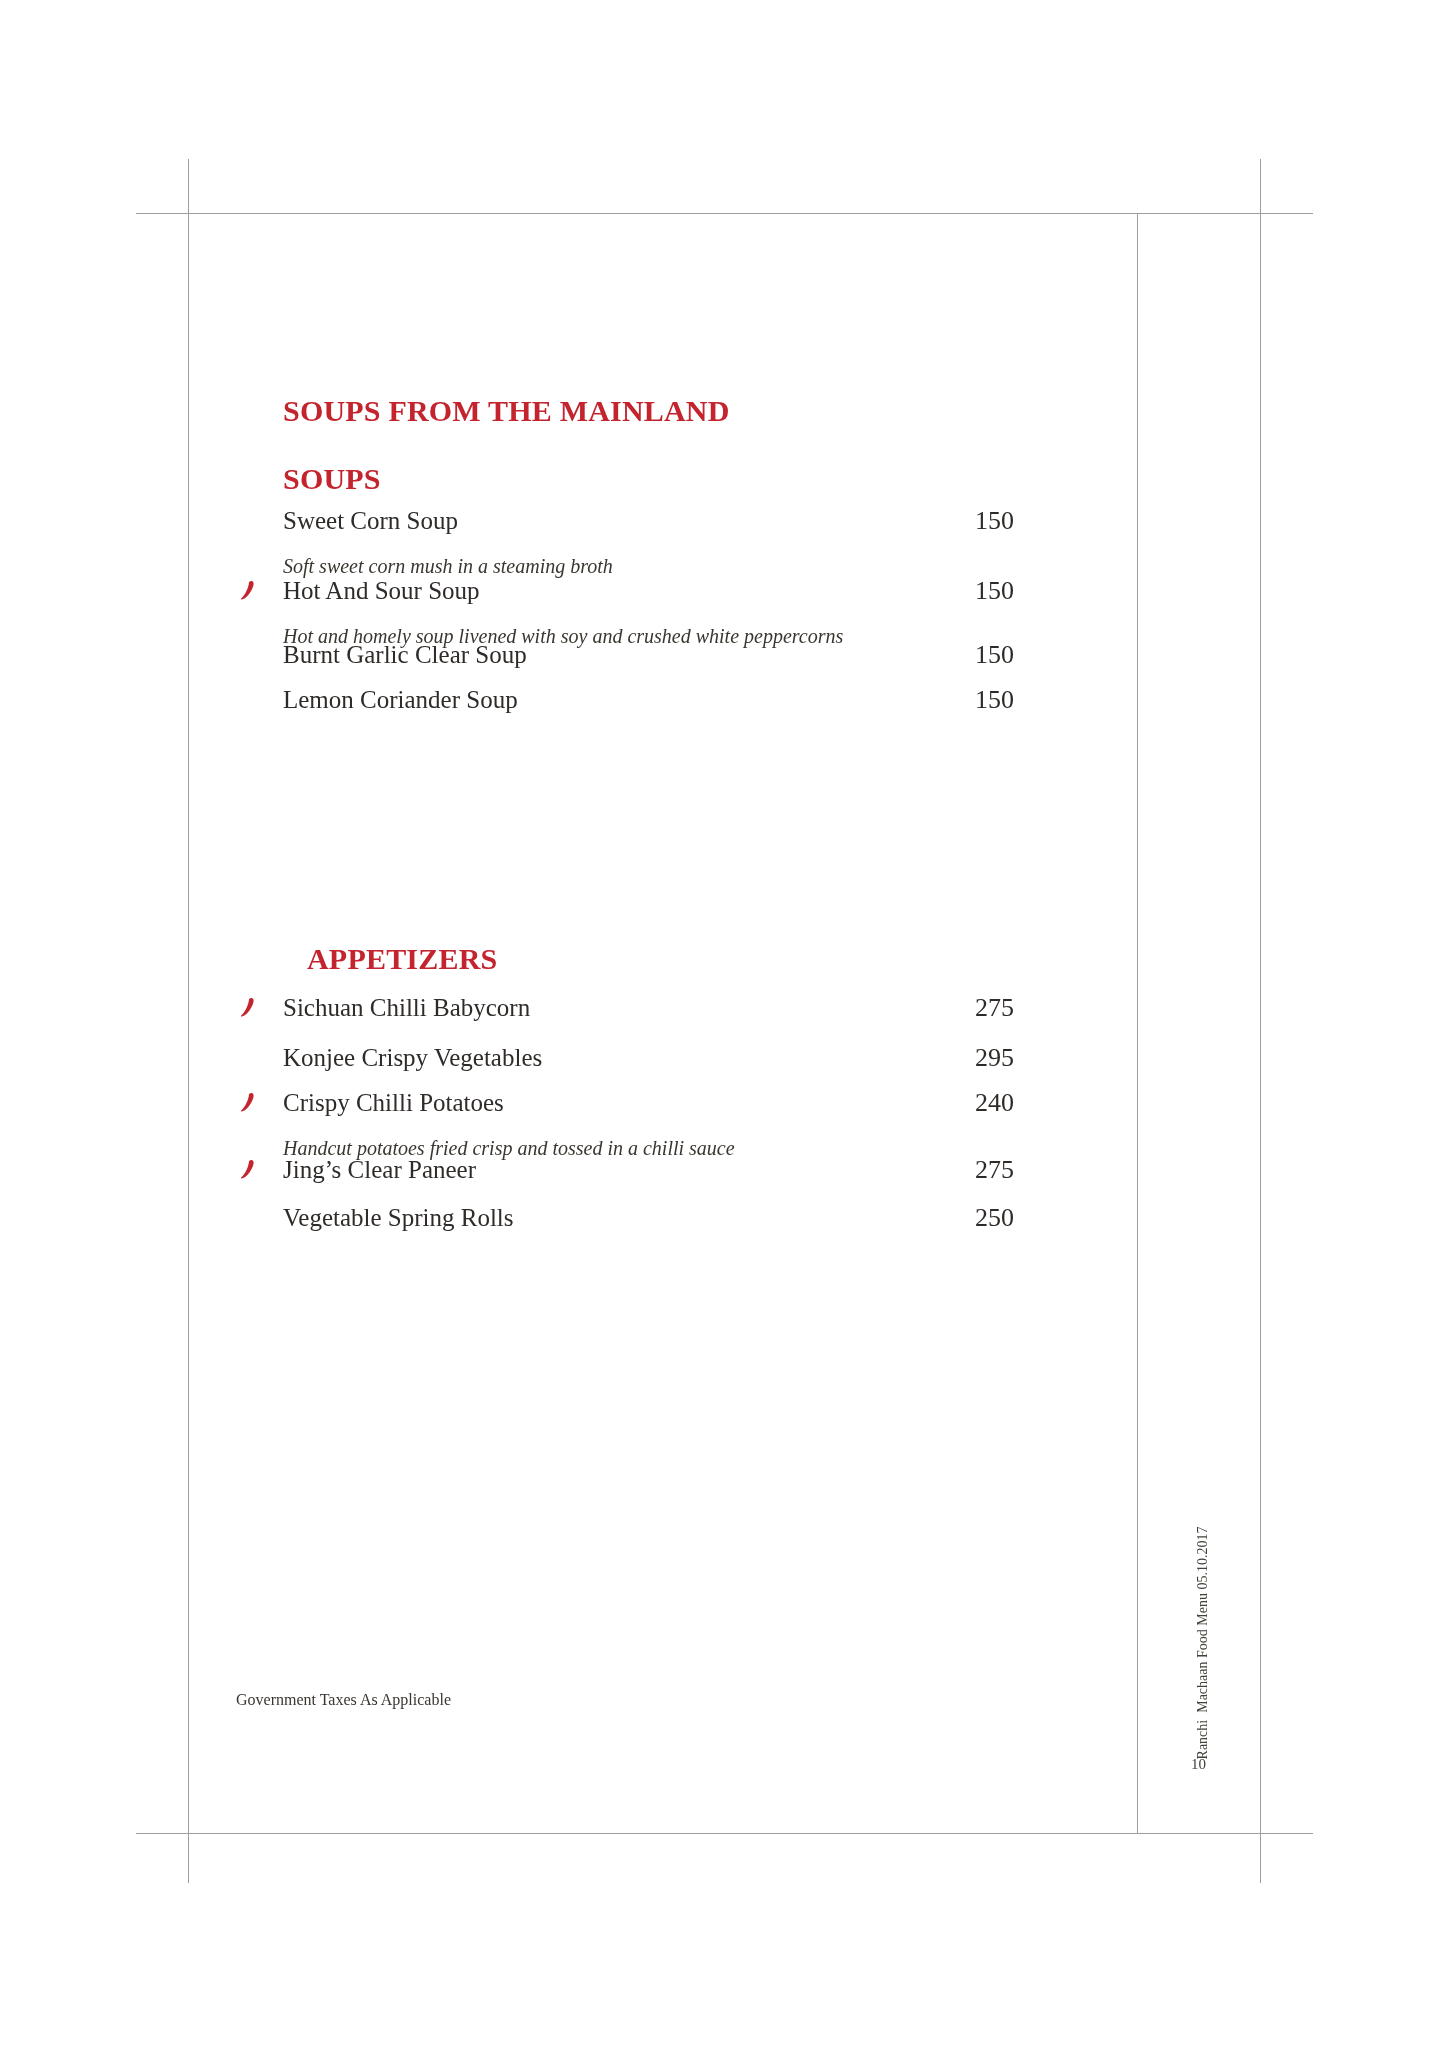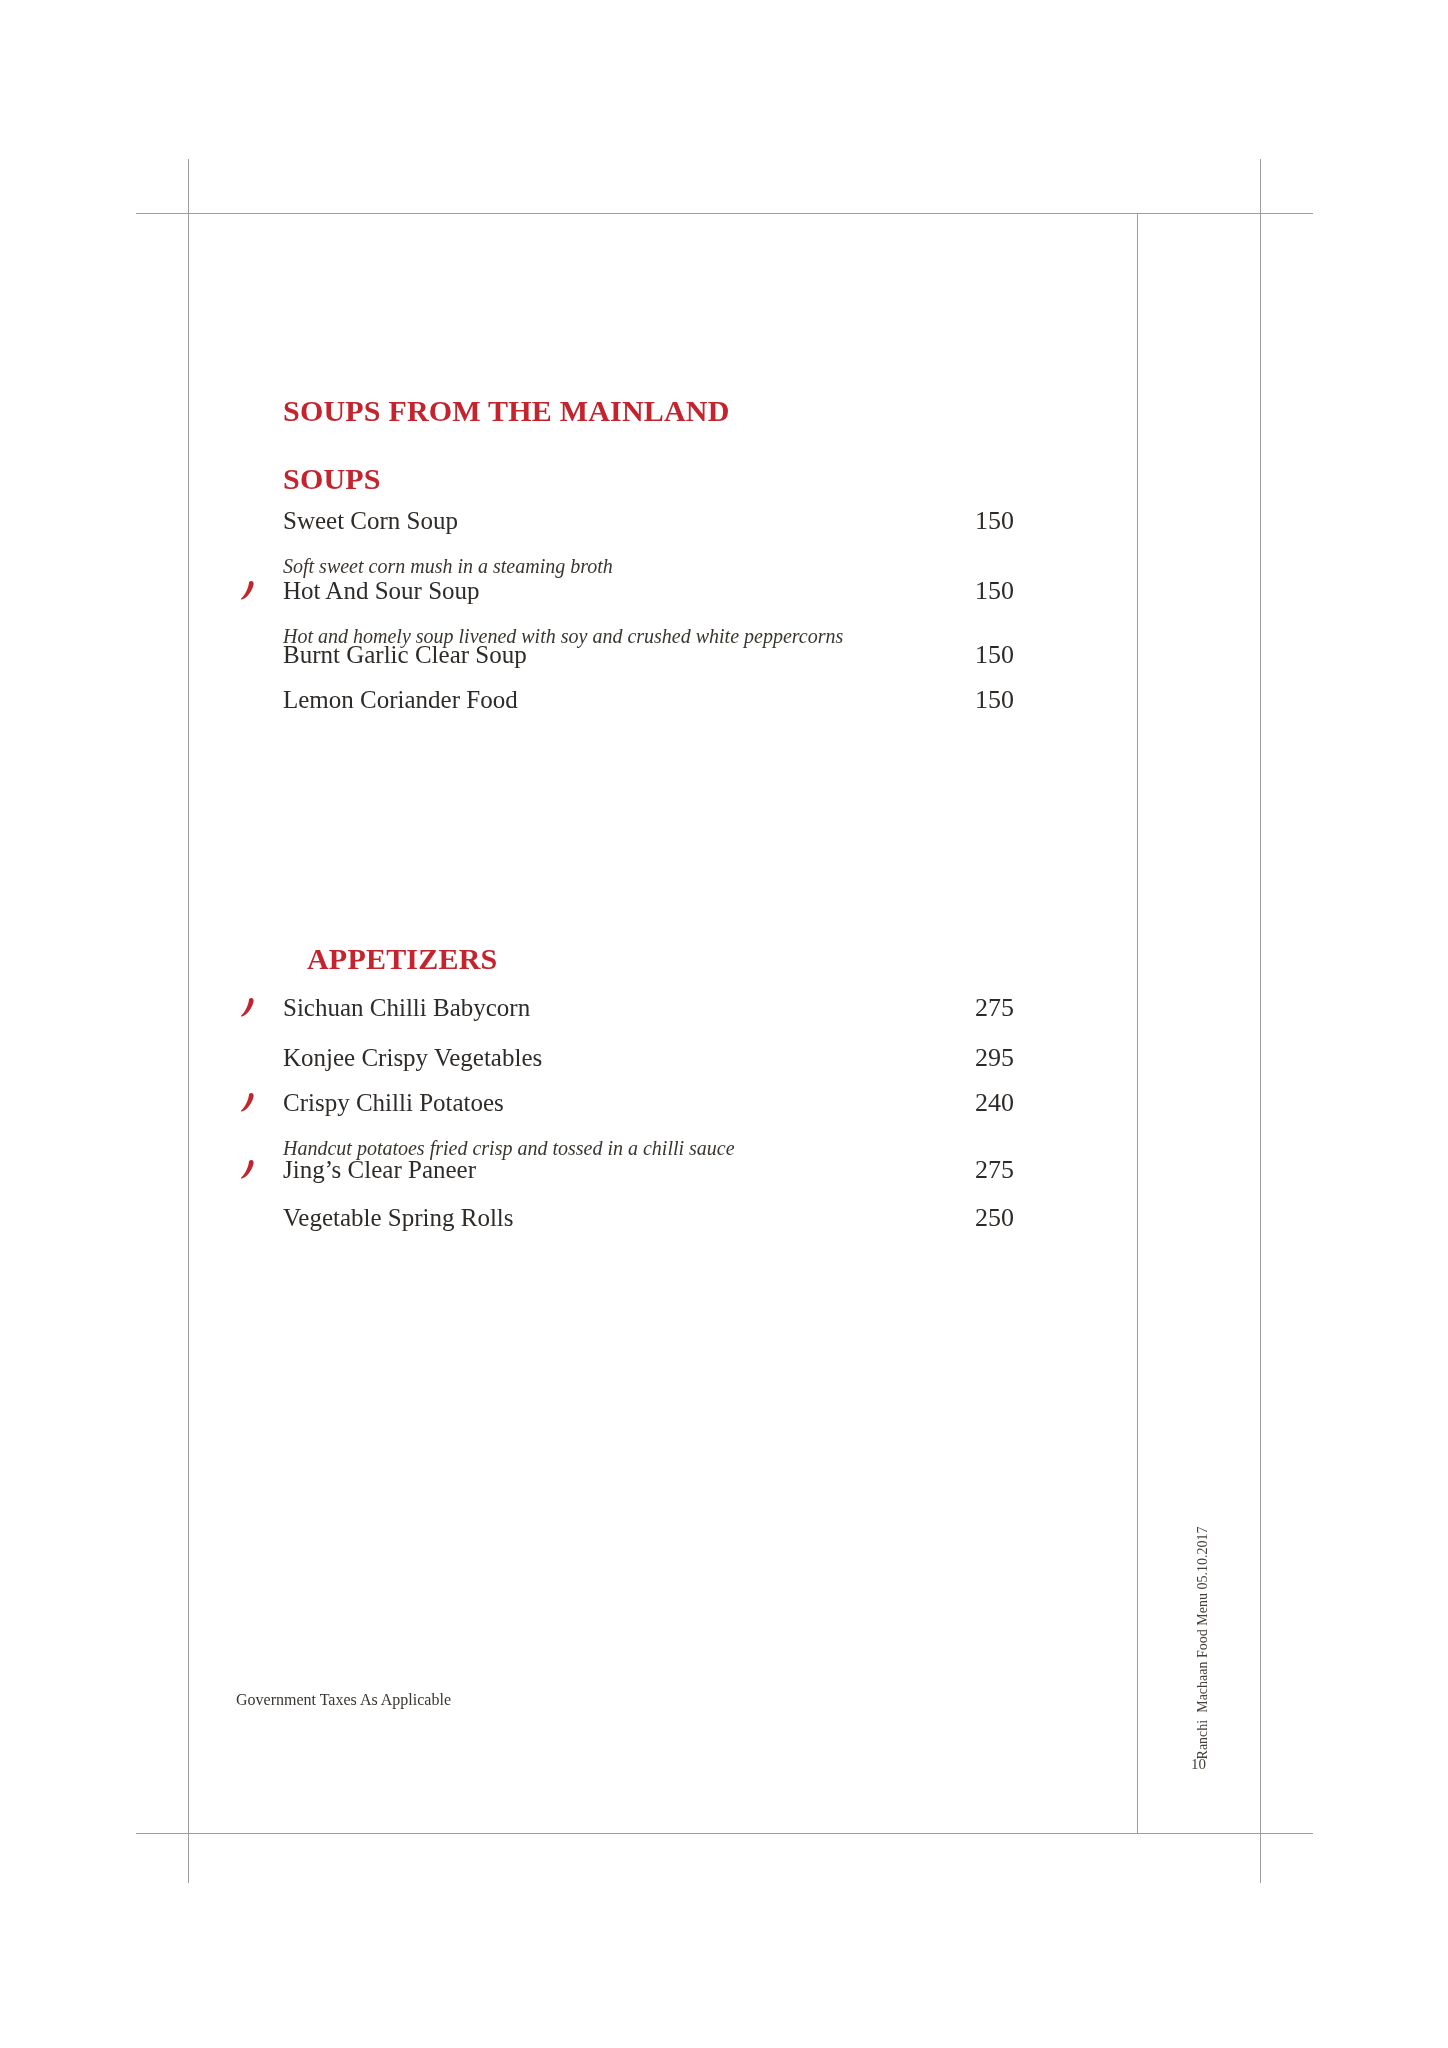--- a/index.html
+++ b/index.html
@@ -128,21 +128,21 @@
     <div class="item-desc">Hot and homely soup livened with soy and crushed white peppercorns</div>
     <div class="item-price">150</div>
   </div>
 
   <div class="row" style="top:640px;">
     <div class="item-name">Burnt Garlic Clear Soup</div>
     <div class="item-price">150</div>
   </div>
 
   <div class="row" style="top:685px;">
-    <div class="item-name">Lemon Coriander Food</div>
+    <div class="item-name">Lemon Coriander Soup</div>
     <div class="item-price">150</div>
   </div>
 
   <div class="section-heading" style="top:942px;margin-left:24px;">APPETIZERS</div>
 
   <div class="row" style="top:993px;">
     <svg class="chilli" viewBox="0 0 16 24">
       <path d="M13.2,1.3 C14.6,1.9 15,3.4 14.5,5.5 C13.6,9.3 11.5,13.5 8.4,16.9 C6.3,19.2 3.6,20.9 1.6,21.3 C0.8,21.4 0.5,20.7 1.1,20.1 C3.3,17.9 5.3,15.2 6.9,11.9 C8.5,8.7 9.4,5.6 9.6,3.1 C9.7,1.6 11.6,0.6 13.2,1.3 Z" fill="#c3242e"></path>
     </svg>
     <div class="item-name">Sichuan Chilli Babycorn</div>

